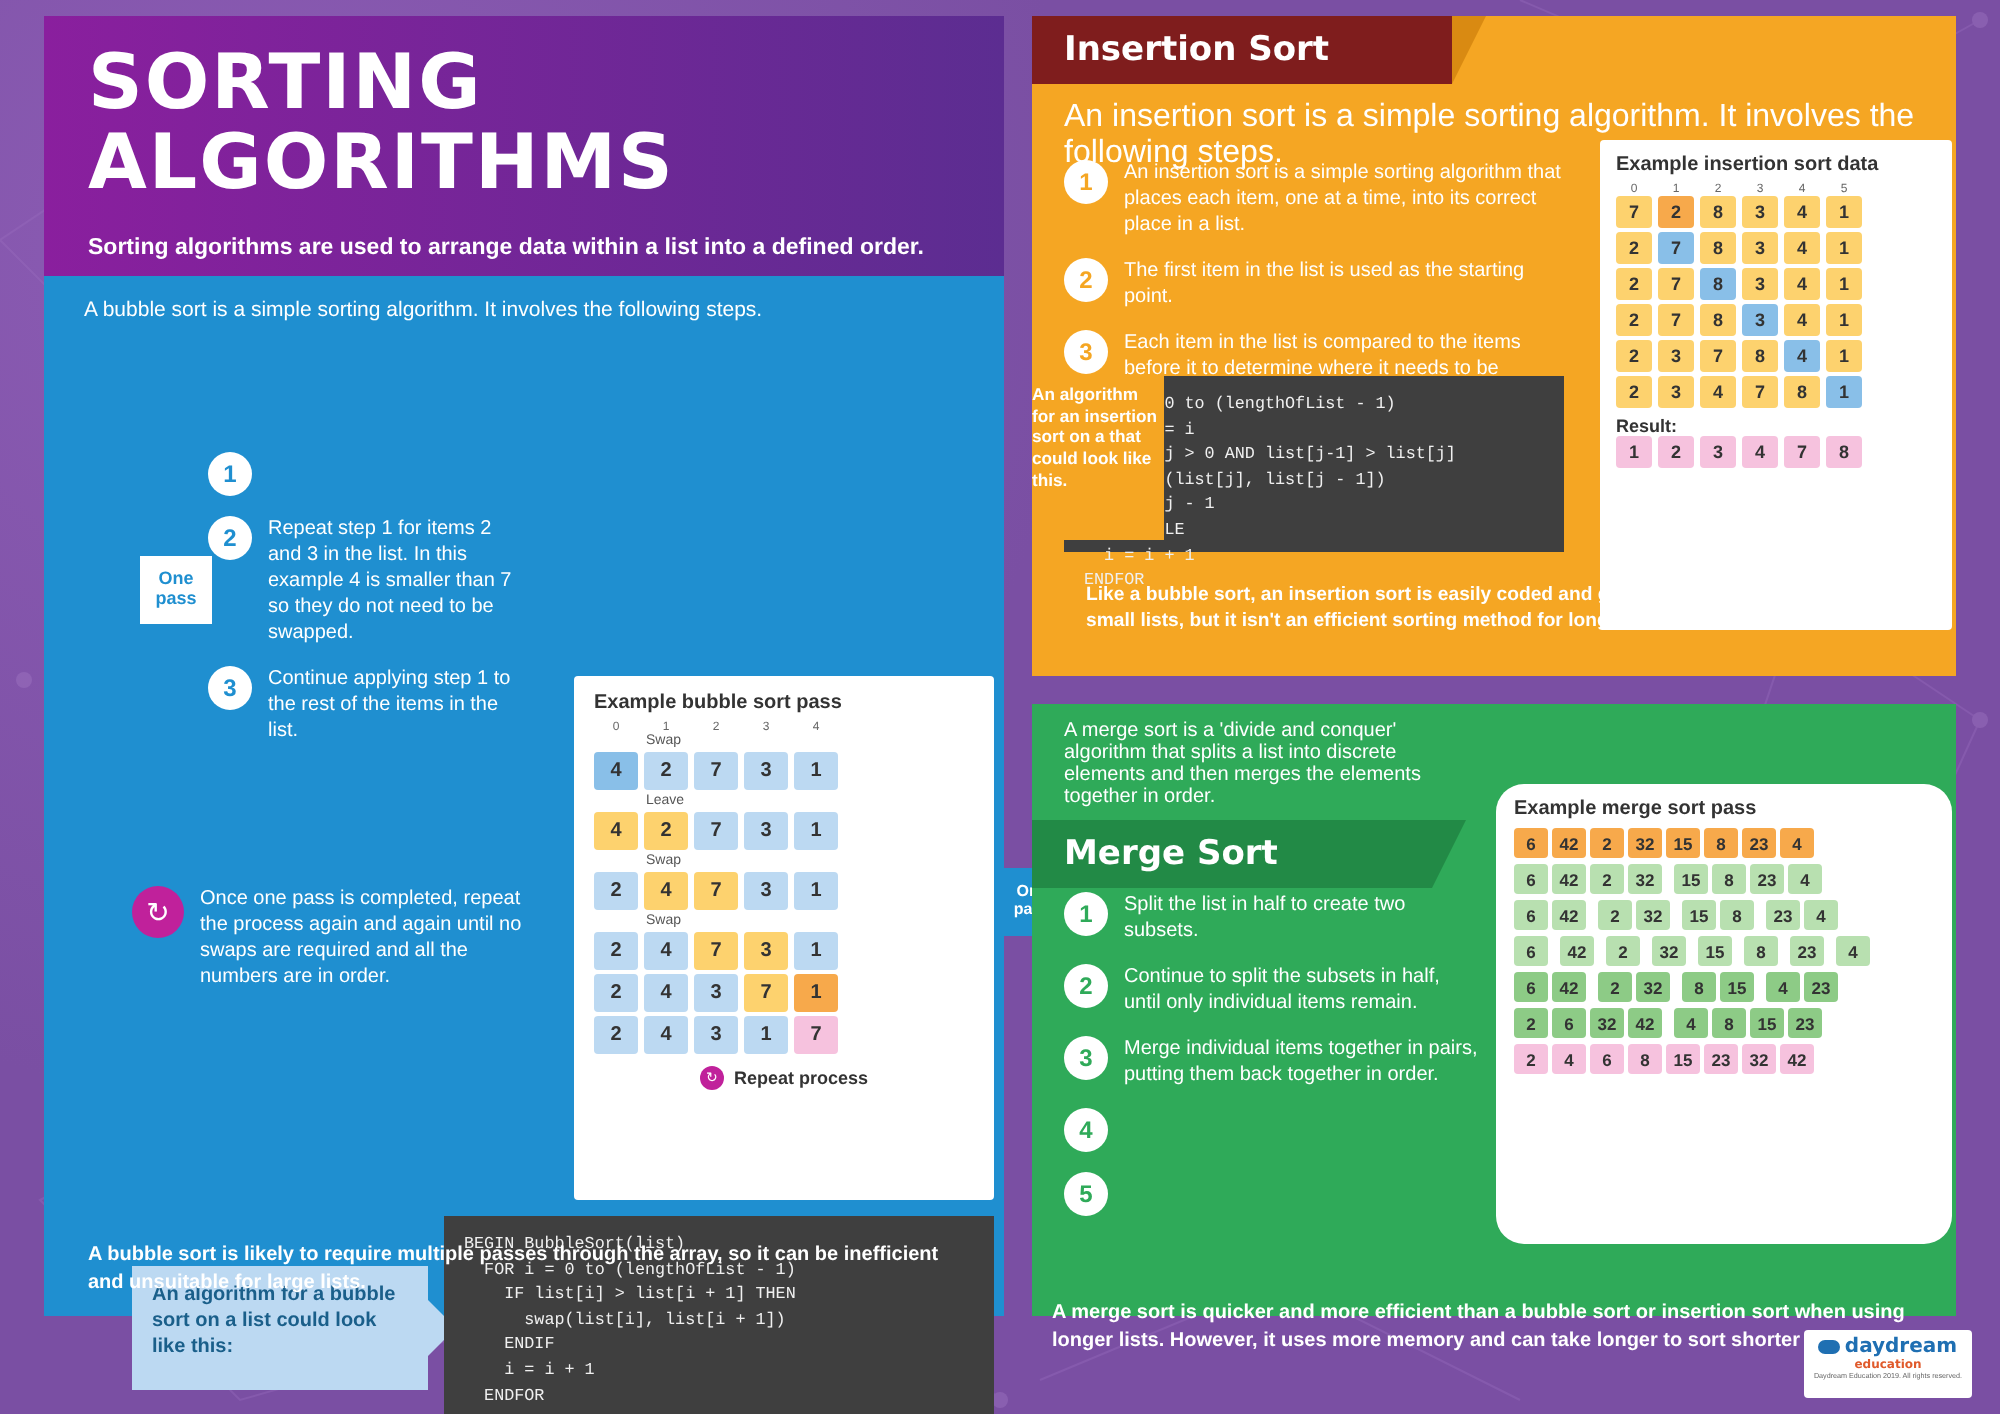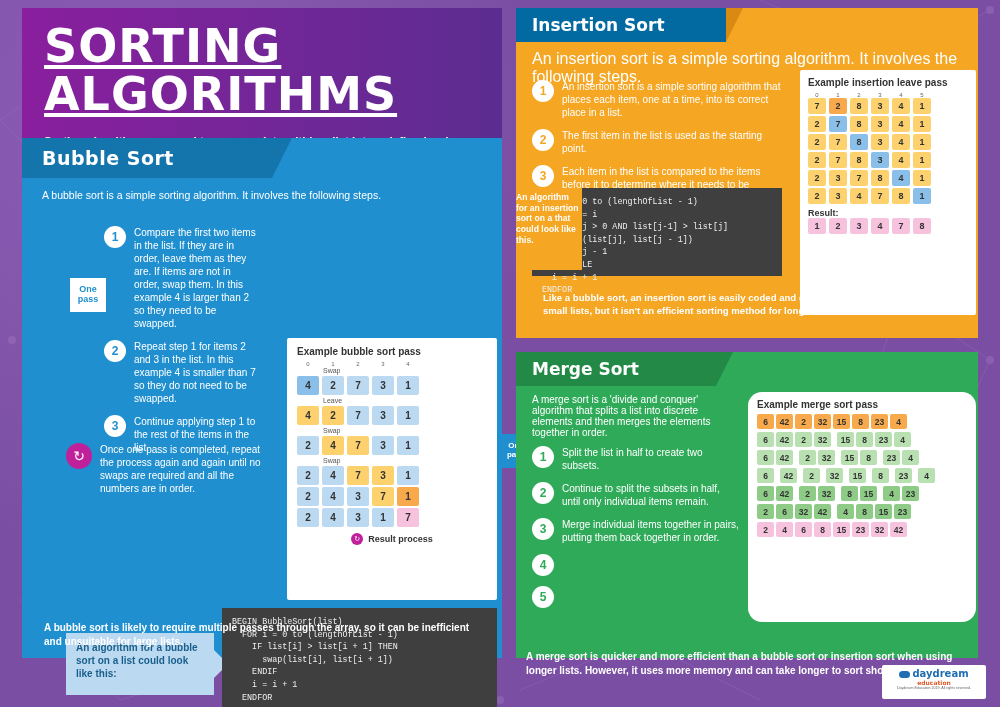--- a/index.html
+++ b/index.html
@@ -21,24 +21,23 @@
   .panel { position: absolute; }
 
   
   #title-panel {
     left: 22px; top: 8px; width: 480px; height: 130px;
     background: linear-gradient(90deg,#8a1f9e 0%, #5c2d91 100%);
     padding: 14px 22px 0 22px;
   }
   #title-panel h1 {
     font-family: "DejaVu Sans", sans-serif;
-    font-size: 46px; letter-spacing: 1px; color: #fff;
+    font-size: 38px; letter-spacing: 1px; color: #fff;
     font-weight: bold; line-height: 1.05;
     text-transform: uppercase;
-    text-decoration: underline;
   }
   #title-sub { color:#fff; font-size: 11.5px; margin-top: 16px; font-weight: bold;}
 
   
   #bubble-panel {
     left: 22px; top: 138px; width: 480px; height: 520px;
     background: #1f8fd0;
     padding: 0;
   }
   #bubble-header {
@@ -131,21 +130,21 @@
     position:absolute; left:22px; bottom:10px; width:440px; color:#fff;
     font-size:10px; font-weight:bold; line-height:1.35;
   }
 
   
   #insertion-panel{
     left: 516px; top: 8px; width: 462px; height: 330px;
     background:#f5a623;
   }
   #insertion-header{
-    background:#0369a1; height:34px; width:210px; color:#fff;
+    background:#7f1d1d; height:34px; width:210px; color:#fff;
     font-family:"DejaVu Sans",sans-serif; font-weight:bold; font-size:17px;
     padding:7px 0 0 16px; position:relative;
   }
   #insertion-header:after{
     content:""; position:absolute; right:-17px; top:0;
     border-top:34px solid #d98a12; border-right:17px solid transparent;
   }
   #ins-desc{ color:#fff; font-size:16px; padding:8px 16px 6px 16px; font-weight:normal;}
   #ins-steps{ position:absolute; left:16px; top:72px; width:250px;}
   .num.orange{ background:#fff; color:#f5a623; }
@@ -186,21 +185,21 @@
     position:absolute; left:526px; top:650px; width:440px; color:#fff;
     font-size:10px; font-weight:bold; line-height:1.35;
   }
   .mrow{ display:flex; gap:6px; justify-content:flex-start; margin-bottom:3px;}
   .mgroup{ display:flex; gap:2px; }
   .cell-m{ width:17px;height:15px;font-size:8.5px;border-radius:2px;
     display:flex;align-items:center;justify-content:center;font-weight:bold;color:#333;}
 
   
   #logo{
-    position:absolute; right:14px; bottom:8px; width:104px; height:34px;
+    position:absolute; right:14px; bottom:8px; width:84px; height:34px;
     background:#fff; border-radius:2px; padding:3px 4px; text-align:center;
   }
   #logo .lg{ font-size:10px; font-weight:bold; color:#1f6fb2; font-family:"DejaVu Sans",sans-serif;}
   #logo .lgsub{ font-size:3.6px; color:#666; }
   #logo .cloud{ display:inline-block; width:11px;height:7px;background:#1f6fb2;border-radius:5px;vertical-align:middle;margin-right:2px;}
 </style>
 </head>
 <body>
 
 <div id="bg">
@@ -231,30 +230,28 @@
     </g>
   </svg>
 </div>
 
 <div class="panel" id="title-panel">
   <h1>Sorting Algorithms</h1>
   <div id="title-sub">Sorting algorithms are used to arrange data within a list into a defined order.</div>
 </div>
 
 <div class="panel" id="bubble-panel">
-  <div id="bubble-header">Bubble Sort</div>
   <div class="panel-desc">A bubble sort is a simple sorting algorithm. It involves the following steps.</div>
 
   <div id="onepass-badge">One pass</div>
 
   <div id="bubble-left">
     <ul class="steps" id="bubble-steps">
         <li class="step">
           <div class="num blue">1</div>
-          <div class="step-txt">Compare the first two items in the list.  If they are in order, leave them as they are. If items are not in order, swap them. In this example 4 is larger than 2 so they need to be swapped.</div>
         </li>
         <li class="step">
           <div class="num blue">2</div>
           <div class="step-txt">Repeat step 1 for items 2 and 3 in the list. In this example 4 is smaller than 7 so they do not need to be swapped.</div>
         </li>
         <li class="step">
           <div class="num blue">3</div>
           <div class="step-txt">Continue applying step 1 to the rest of the items in the list.</div>
         </li>
       </ul>
@@ -317,21 +314,21 @@
         <div class="arr">
           <div class="cell c-blue">2</div>
           <div class="cell c-blue">4</div>
           <div class="cell c-blue">3</div>
           <div class="cell c-blue">1</div>
           <div class="cell c-pink">7</div>
         </div>
       </div>
     <div id="repeat-bottom">
       <div class="dot">↻</div>
-      <span>Result process</span>
+      <span>Repeat process</span>
     </div>
     <div id="onepass-right">One pass</div>
   </div>
 
   <div id="bubble-algo-note">An algorithm for a bubble sort on a list could look like this:</div>
   <div class="codeblock" id="bubble-code">BEGIN BubbleSort(list)
   FOR i = 0 to (lengthOfList - 1)
     IF list[i] &gt; list[i + 1] THEN
       swap(list[i], list[i + 1])
     ENDIF
@@ -370,21 +367,21 @@
   WHILE j &gt; 0 AND list[j-1] &gt; list[j]
     swap(list[j], list[j - 1])
     j = j - 1
   ENDWHILE
   i = i + 1
 ENDFOR</div>
 </div>
 <div id="ins-note">An algorithm for an insertion sort on a that could look like this.</div>
 
 <div class="example-card" id="ins-example">
-  <div class="ex-title">Example insertion leave pass</div>
+  <div class="ex-title">Example insertion sort data</div>
   <div class="idxrow s" id="ins-idx">
       <span>0</span>
       <span>1</span>
       <span>2</span>
       <span>3</span>
       <span>4</span>
       <span>5</span>
     </div>
   <div id="ins-rows">
       <div class="arr">
@@ -442,22 +439,22 @@
       <div class="cell cell-s c-pink">2</div>
       <div class="cell cell-s c-pink">3</div>
       <div class="cell cell-s c-pink">4</div>
       <div class="cell cell-s c-pink">7</div>
       <div class="cell cell-s c-pink">8</div>
     </div>
 </div>
 <div id="ins-foot">Like a bubble sort, an insertion sort is easily coded and good for small lists, but it isn't an efficient sorting method for long lists.</div>
 
 <div class="panel" id="merge-panel">
+  <div id="merge-desc">A merge sort is a 'divide and conquer' algorithm that splits a list into discrete elements and then merges the elements together in order.</div>
   <div id="merge-header">Merge Sort</div>
-  <div id="merge-desc">A merge sort is a 'divide and conquer' algorithm that splits a list into discrete elements and then merges the elements together in order.</div>
   <div id="merge-steps">
     <ul class="steps" id="merge-steps-list">
         <li class="step">
           <div class="num green">1</div>
           <div class="step-txt">Split the list in half to create two subsets.</div>
         </li>
         <li class="step">
           <div class="num green">2</div>
           <div class="step-txt">Continue to split the subsets in half, until only individual items remain.</div>
         </li>

